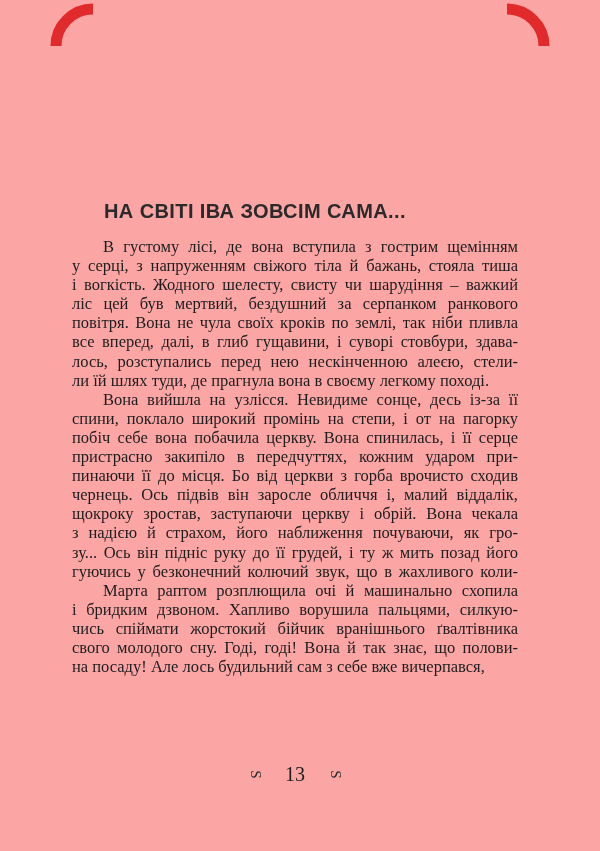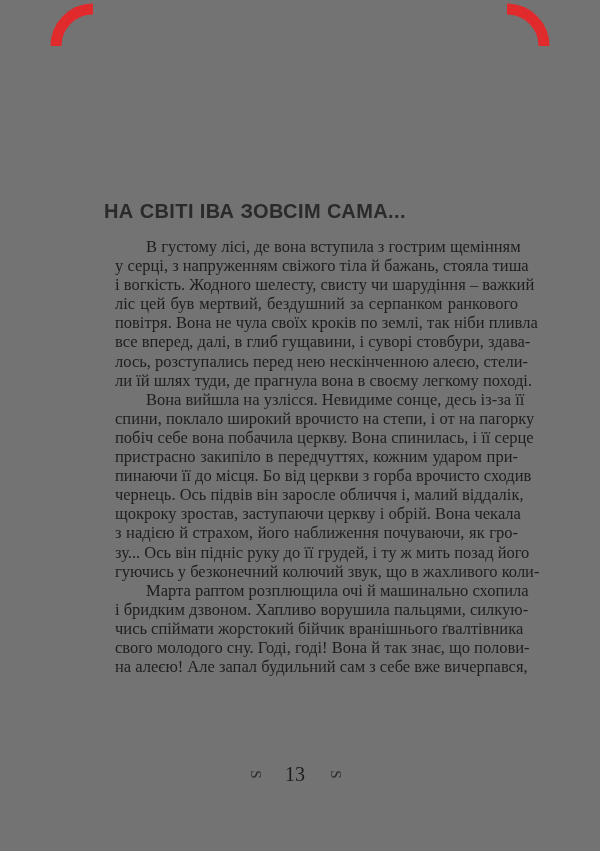--- a/index.html
+++ b/index.html
@@ -4,21 +4,21 @@
 <style>
   html, body {
     margin: 0;
     padding: 0;
     background: #ffffff;
   }
   .page {
     position: relative;
     width: 600px;
     height: 851px;
-    background: #737373;
+    background: #fca5a5;
     overflow: hidden;
     font-family: "Liberation Serif", serif;
   }
   .corner-ornaments {
     position: absolute;
     top: 0;
     left: 0;
     width: 600px;
     height: 60px;
     pointer-events: none;
@@ -42,21 +42,20 @@
     width: 446px;
     font-size: 16.5px;
     color: #1d1d1d;
   }
   .line {
     line-height: 19.1px;
     height: 19.1px;
     text-align: justify;
     text-align-last: justify;
     white-space: nowrap;
-    margin-left: 43px;
   }
   .line.first {
     padding-left: 31px;
   }
   .line.last {
     text-align: center;
     text-align-last: left;
   }
   .footer {
     position: absolute;
@@ -96,34 +95,34 @@
   <div class="body-block">
       <div class="line first">В густому лісі, де вона вступила з гострим щемінням</div>
       <div class="line">у серці, з напруженням свіжого тіла й бажань, стояла тиша</div>
       <div class="line">і вогкість. Жодного шелесту, свисту чи шарудіння – важкий</div>
       <div class="line">ліс цей був мертвий, бездушний за серпанком ранкового</div>
       <div class="line">повітря. Вона не чула своїх кроків по землі, так ніби пливла</div>
       <div class="line">все вперед, далі, в глиб гущавини, і суворі стовбури, здава-</div>
       <div class="line">лось, розступались перед нею нескінченною алеєю, стели-</div>
       <div class="line last">ли їй шлях туди, де прагнула вона в своєму легкому поході.</div>
       <div class="line first">Вона вийшла на узлісся. Невидиме сонце, десь із-за її</div>
-      <div class="line">спини, поклало широкий врочисто на степи, і от на пагорку</div>
+      <div class="line">спини, поклало широкий промінь на степи, і от на пагорку</div>
       <div class="line">побіч себе вона побачила церкву. Вона спинилась, і її серце</div>
       <div class="line">пристрасно закипіло в передчуттях, кожним ударом при-</div>
       <div class="line">пинаючи її до місця. Бо від церкви з горба врочисто сходив</div>
       <div class="line">чернець. Ось підвів він заросле обличчя і, малий віддалік,</div>
       <div class="line">щокроку зростав, заступаючи церкву і обрій. Вона чекала</div>
       <div class="line">з надією й страхом, його наближення почуваючи, як гро-</div>
       <div class="line">зу... Ось він підніс руку до її грудей, і ту ж мить позад його</div>
       <div class="line">гуючись у безконечний колючий звук, що в жахливого коли-</div>
       <div class="line first">Марта раптом розплющила очі й машинально схопила</div>
       <div class="line">і бридким дзвоном. Хапливо ворушила пальцями, силкую-</div>
       <div class="line">чись спіймати жорстокий бійчик вранішнього ґвалтівника</div>
       <div class="line">свого молодого сну. Годі, годі! Вона й так знає, що полови-</div>
-      <div class="line last">на алеєю! Але запал будильний сам з себе вже вичерпався,</div>
+      <div class="line last">на посаду! Але лось будильний сам з себе вже вичерпався,</div>
     </div>
 
   <div class="footer">
     <span class="ornament-s">S</span>
     <span class="page-number">13</span>
     <span class="ornament-s">S</span>
   </div>
 
 </div>
 

